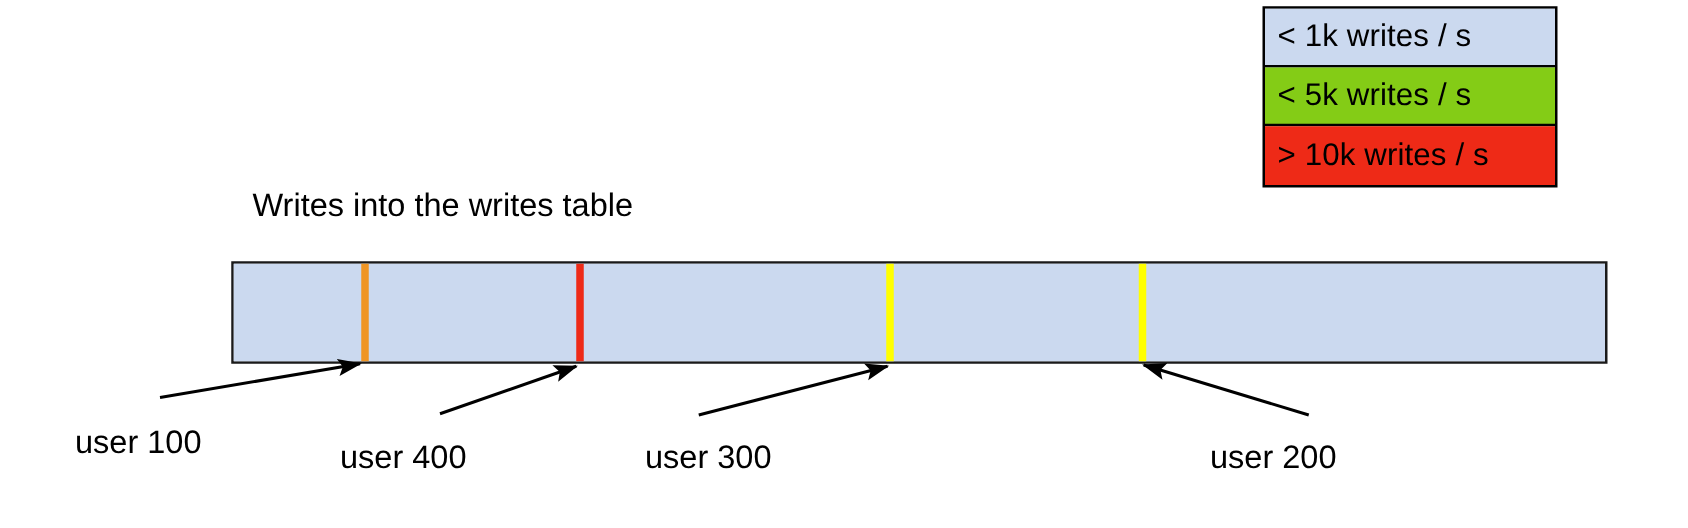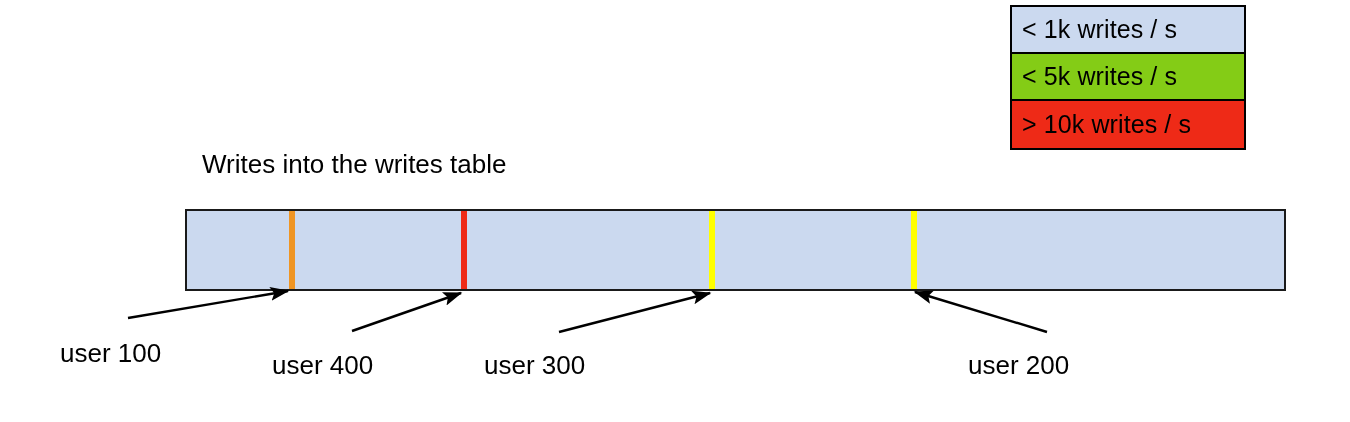--- a/index.html
+++ b/index.html
@@ -118,21 +118,21 @@
         <div class="stripe" style="left: 102px; width: 6px; background: rgb(239, 149, 36);"></div>
         <div class="stripe" style="left: 274px; width: 6px; background: rgb(238, 42, 23);"></div>
         <div class="stripe" style="left: 522px; width: 6px; background: rgb(255, 255, 0);"></div>
         <div class="stripe" style="left: 724px; width: 6px; background: rgb(255, 255, 0);"></div>
       </div>
   </div>
 
   <div id="callout-labels">
       <div class="callout-label" style="left: 60px; top: 340px;">user 100</div>
       <div class="callout-label" style="left: 272px; top: 352px;">user 400</div>
-      <div class="callout-label" style="left: 484px; top: 352px;">user 300</div>
+      <div class="callout-label" style="left: 516px; top: 352px;">user 300</div>
       <div class="callout-label" style="left: 968px; top: 352px;">user 200</div>
     </div>
 
   <svg class="arrows" width="1350" height="422" viewBox="0 0 1350 422" xmlns="http://www.w3.org/2000/svg">
     <defs>
       <marker id="arrowhead" markerWidth="9" markerHeight="9" refX="7.4" refY="3.1" orient="auto" markerUnits="strokeWidth">
         <path d="M0,0.2 L8,3.1 L0,6.0 L1.6,3.1 Z" fill="#000000"></path>
       </marker>
     </defs>
     <g id="arrow-group">

